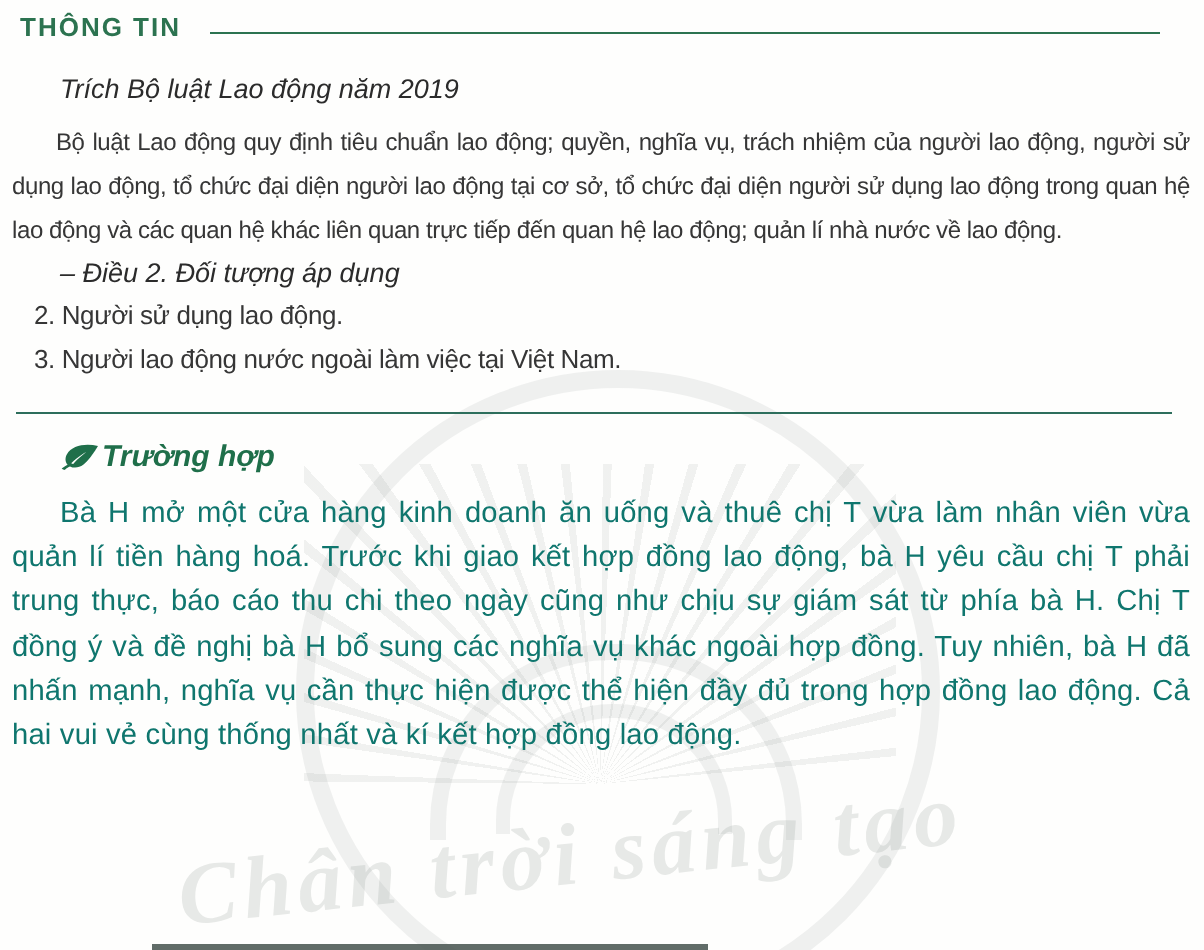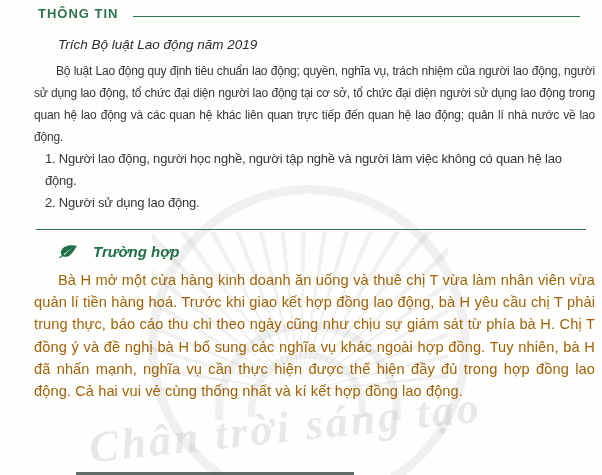--- a/index.html
+++ b/index.html
@@ -45,21 +45,21 @@
     font-size: 44px; letter-spacing: 3px;
     color: rgba(140,150,145,0.20);
     transform: rotate(-6deg);
     white-space: nowrap;
   }
   .wm-bottom-strip {
     left: 76px; bottom: 0; width: 278px; height: 3px;
     background: #45524d; opacity: .85;
   }
   
-  .content { position: relative; z-index: 1; padding-left: 28px; }
+  .content { position: relative; z-index: 1; }
   .header {
     display: flex; align-items: center;
     padding: 6px 22px 0 10px;
   }
   .section-label {
     font-size: 13px; font-weight: bold;
     letter-spacing: 1px;
     color: #2c7350;
     white-space: nowrap;
   }
@@ -84,30 +84,30 @@
   .info-list .li {
     font-size: 13px; line-height: 22px; letter-spacing: -0.2px;
     color: #363636;
   }
   .divider {
     margin: 15px 16px 0 8px;
     border-top: 1.7px solid #2d6e5c;
   }
   .case-heading {
     margin: 13px 0 0 30px;
-    display: flex; align-items: center; gap: 15px;
+    display: flex; align-items: center; gap: 1px;
     color: #1f6f4a;
     font-size: 15px; font-weight: bold; font-style: italic;
   }
   .leaf { width: 20px; height: 15px; flex: 0 0 auto; }
   .case-body {
     margin: 9px 7px 0 6px;
     font-size: 14.6px; line-height: 22.2px; letter-spacing: 0.1px;
     text-align: justify; text-indent: 24px;
-    color: #a16207;
+    color: #0f766e;
   }
 </style>
 </head>
 <body>
 
 <div class="page">
 
   <div class="wm wm-circle"></div>
   <div class="wm wm-rays"></div>
   <div class="wm wm-arc1"></div>
@@ -118,23 +118,24 @@
   <div class="content">
 
     <div class="header">
       <span class="section-label">THÔNG TIN</span>
       <span class="header-rule"></span>
     </div>
 
     <div class="info">
       <div class="src-title">Trích Bộ luật Lao động năm 2019</div>
       <div class="info-body">Bộ luật Lao động quy định tiêu chuẩn lao động; quyền, nghĩa vụ, trách nhiệm của người lao động, người sử dụng lao động, tổ chức đại diện người lao động tại cơ sở, tổ chức đại diện người sử dụng lao động trong quan hệ lao động và các quan hệ khác liên quan trực tiếp đến quan hệ lao động; quản lí nhà nước về lao động.</div>
+      <div class="art-heading">– Điều 2. Đối tượng áp dụng</div>
       <div class="info-list">
-        <div class="li">1. Người lao động, người học nghề, người tập nghề và người làm việc không có quan hệ lao động.</div>
         <div class="li">2. Người sử dụng lao động.</div>
+        <div class="li">3. Người lao động nước ngoài làm việc tại Việt Nam.</div>
       </div>
     </div>
 
     <div class="divider"></div>
 
     <div class="case">
       <div class="case-heading">
         <svg class="leaf" viewBox="0 0 20 15" aria-hidden="true">
           <path d="M19 2 C13 0.5 6 1.5 3.4 6.2 C2.4 8 2.6 10 3.8 11.4 C1.8 12.4 0.8 13.4 0.8 13.4 L2.2 14 C2.2 14 3.2 13 5 12.2 C7 13.2 9.6 12.9 11.6 11.4 C15 8.9 19 2 19 2 Z M5.6 10.6 C9 7.2 13.6 4.6 13.6 4.6 C13.6 4.6 8.6 8.4 6.6 11 C6.2 10.9 5.9 10.8 5.6 10.6 Z" fill="#1f6f4a"></path>
         </svg>

